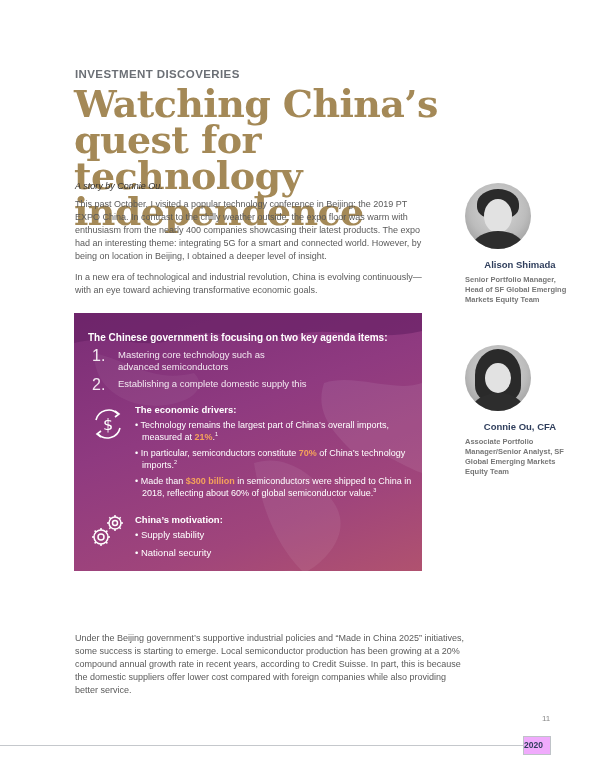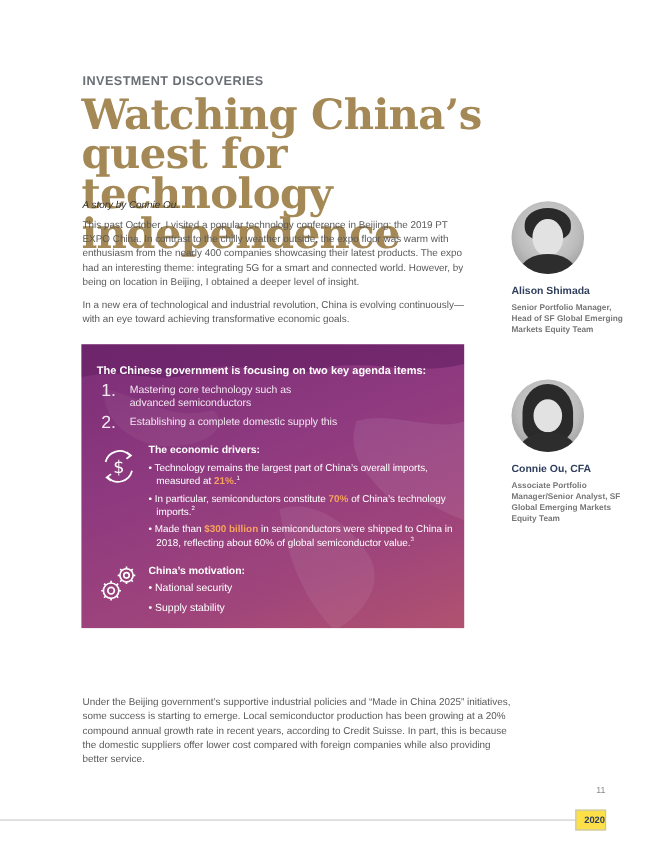--- a/index.html
+++ b/index.html
@@ -15,21 +15,21 @@
   .p2 { top: 271px; }
   .p3 { top: 632px; width: 390px; }
 
   .profile { position: absolute; left: 465px; width: 110px; }
   .avatar { width: 66px; height: 66px; border-radius: 50%; background: radial-gradient(circle at 50% 40%, #d9d9d9 0%, #bcbcbc 55%, #8a8a8a 100%); position: relative; overflow: hidden; margin-left: 0; }
   .avatar .face { position: absolute; left: 19px; top: 16px; width: 28px; height: 34px; border-radius: 50%; background: #e2e2e2; }
   .avatar .hair { position: absolute; left: 12px; top: 6px; width: 42px; height: 30px; border-radius: 50% 50% 40% 40%; background: #2a2a2a; }
   .avatar .body { position: absolute; left: 8px; top: 48px; width: 50px; height: 30px; border-radius: 50% 50% 0 0; background: #2d2d2d; }
   .avatar.long .hair { height: 52px; left: 10px; width: 46px; top: 4px; border-radius: 50% 50% 30% 30%; }
   .avatar.long .face { left: 20px; top: 18px; width: 26px; height: 30px; }
-  .p-name { font-size: 9.5px; font-weight: bold; color: #2f3e5c; margin-top: 10px; font-family: "Liberation Sans", sans-serif; }
+  .p-name { font-size: 9.5px; font-weight: bold; color: #2f3e5c; margin-top: 10px; font-family: "Liberation Sans", sans-serif; text-align: center; }
   .p-role { font-size: 7.5px; line-height: 10px; color: #777; margin-top: 5px; font-family: "Liberation Sans", sans-serif; font-weight: bold; }
   .prof1 { top: 183px; }
   .prof2 { top: 345px; }
 
   .box { position: absolute; left: 74px; top: 313px; width: 348px; height: 258px; background: linear-gradient(160deg, #7a2d76 0%, #8f3a80 40%, #a0457b 75%, #b0526f 100%); overflow: hidden; color: #fff; font-family: "Liberation Sans", sans-serif; }
   .box .map { position: absolute; inset: 0; }
   .box .content { position: absolute; inset: 0; }
   .box-head { position: absolute; left: 14px; top: 19px; font-size: 10px; font-weight: bold; }
   .num-item { position: absolute; left: 18px; display: flex; align-items: flex-start; }
   .num-item .n { font-size: 16px; width: 26px; line-height: 16px; color: #f3e8f1; }
@@ -44,21 +44,21 @@
   sup { font-size: 5.5px; vertical-align: super; line-height: 0; }
   .sec1 { top: 91px; }
   .sec2 { top: 201px; }
   .sec2 .bl { font-size: 9.5px; margin-bottom: 6px; }
   .icon-dollar { position: absolute; left: 16px; top: 93px; width: 36px; height: 36px; }
   .icon-gears { position: absolute; left: 14px; top: 198px; width: 40px; height: 40px; }
   .sources { position: absolute; left: 14px; top: 269px; font-size: 7px; line-height: 9.5px; color: #f0dbe9; width: 300px; }
 
   .pagenum { position: absolute; left: 542px; top: 714px; font-size: 8px; color: #8a8a8a; font-family: "Liberation Sans", sans-serif; }
   .rule { position: absolute; left: 0; top: 745px; width: 524px; height: 1px; background: #c5c8cc; }
-  .yearbox { position: absolute; left: 523px; top: 736px; width: 28px; height: 19px; border: 1px solid #bfc3c8; font-size: 8.5px; font-weight: bold; color: #2f3e5c; text-align: right; line-height: 17px; font-family: "Liberation Sans", sans-serif; background: #fde047; }
+  .yearbox { position: absolute; left: 523px; top: 736px; width: 28px; height: 19px; border: 1px solid #bfc3c8; font-size: 8.5px; font-weight: bold; color: #2f3e5c; text-align: left; line-height: 17px; font-family: "Liberation Sans", sans-serif; background: #f0abfc; }
 </style>
 </head>
 <body>
 
 <div class="kicker">INVESTMENT DISCOVERIES</div>
 <h1 class="title">Watching China’s quest for technology independence</h1>
 <div class="byline">A story by Connie Ou.</div>
 
 <p class="para p1">This past October, I visited a popular technology conference in Beijing: the 2019 PT EXPO China. In contrast to the chilly weather outside, the expo floor was warm with enthusiasm from the nearly 400 companies showcasing their latest products. The expo had an interesting theme: integrating 5G for a smart and connected world. However, by being on location in Beijing, I obtained a deeper level of insight.</p>
 <p class="para p2">In a new era of technological and industrial revolution, China is evolving continuously—with an eye toward achieving transformative economic goals.</p>
@@ -123,22 +123,22 @@
         <circle cx="13" cy="26" r="3"></circle>
         <path d="M13,17 L13,19 M13,33 L13,35 M4,26 L6,26 M20,26 L22,26 M6.6,19.6 L8,21 M18,31 L19.4,32.4 M6.6,32.4 L8,31 M18,21 L19.4,19.6"></path>
         <circle cx="27" cy="12" r="6"></circle>
         <circle cx="27" cy="12" r="2.5"></circle>
         <path d="M27,4 L27,6 M27,18 L27,20 M19,12 L21,12 M33,12 L35,12 M21.3,6.3 L22.7,7.7 M31.3,16.3 L32.7,17.7 M21.3,17.7 L22.7,16.3 M31.3,7.7 L32.7,6.3"></path>
       </g>
     </svg>
 
     <div class="section sec2">
       <div class="sh">China’s motivation:</div>
+      <div class="bl">• Supply stability</div>
       <div class="bl">• National security</div>
-      <div class="bl">• Supply stability</div>
     </div>
 
     <div class="sources">Sources: 1 and 2: Credit Suisse; 3: World Semiconductor Trade Statistics and China’s General Administration of Customs</div>
   </div>
 </div>
 
 <p class="para p3">Under the Beijing government’s supportive industrial policies and “Made in China 2025” initiatives, some success is starting to emerge. Local semiconductor production has been growing at a 20% compound annual growth rate in recent years, according to Credit Suisse. In part, this is because the domestic suppliers offer lower cost compared with foreign companies while also providing better service.</p>
 
 <div class="pagenum">11</div>
 <div class="rule"></div>

